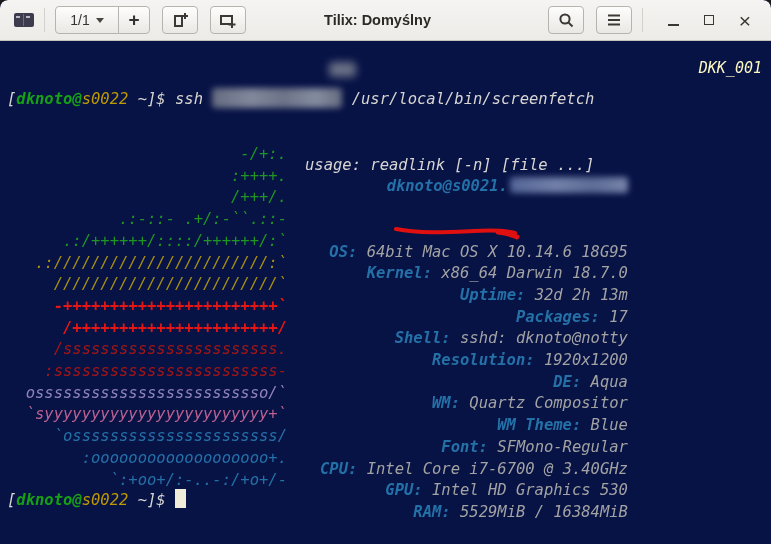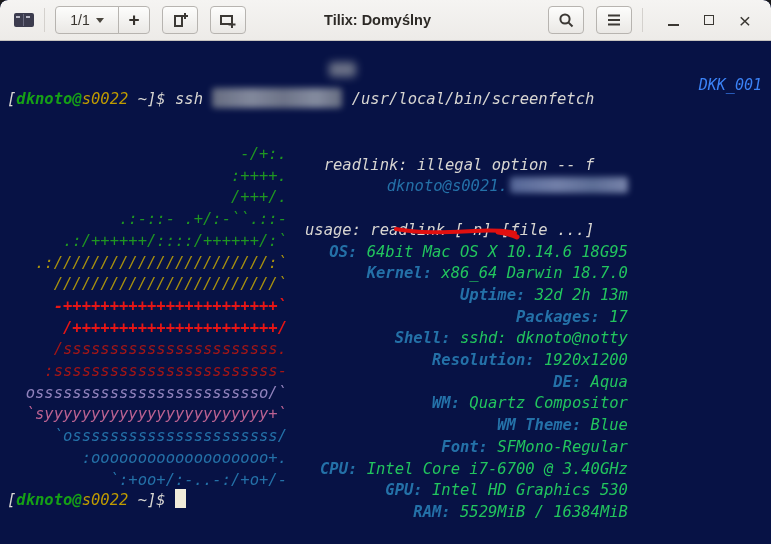--- a/index.html
+++ b/index.html
@@ -61,29 +61,29 @@
   }
   .blur-blob{
     position:absolute;left:329px;top:21px;width:27px;height:15px;
     background:#767c8e;border-radius:4px;filter:blur(4px);opacity:.9;
   }
   .blur-host{
     display:inline-block;width:118px;height:16px;vertical-align:-2px;margin-left:2px;
     background:linear-gradient(90deg,#5d6fa0,#7e8cb4 40%,#66779f 70%,#8591b6);
     border-radius:3px;filter:blur(3px);opacity:.9;
   }
-  .watermark{position:absolute;right:9px;top:34px;color:#3b82f6;font-size:15px;}
+  .watermark{position:absolute;right:9px;top:17px;color:#fef9c3;font-size:15px;}
   #ascii-art{left:7px;top:103px;}
   .art-line{white-space:pre;}
   .art-line.bold{font-weight:bold;}
   #sysinfo{left:320px;top:92px;}
-  .host-line{color:#2471a8;font-weight:normal;white-space:pre;}
+  .host-line{color:#2471a8;font-weight:bold;white-space:pre;}
   .info-row{white-space:pre;}
   .info-label{color:#2471a8;font-weight:bold;margin-top:15px;}
-  .info-value{color:#22c55e;}
+  .info-value{color:#a3a3a3;}
   .uptime-underline{position:absolute;left:390px;top:183px;pointer-events:none;}
   .bottom-prompt{left:7px;top:448px;}
   .cursor-block{
     display:inline-block;width:11px;height:19px;background:#f1ecda;
     vertical-align:-3px;margin-left:9px;
   }
 </style>
 </head>
 <body>
 
@@ -140,21 +140,20 @@
       <button class="winctl">
         <span class="close-glyph">×</span>
       </button>
     </div>
   </div>
 
   <div class="terminal">
 
     <div class="term-abs top-lines">
       <div><span class="p-open">[</span><span class="p-user">dknoto</span><span class="p-at">@</span><span class="p-host">s0022</span><span class="p-close"> ~]$</span><span> ssh </span><span class="blur-ip"></span><span> /usr/local/bin/screenfetch</span></div>
-      <div>readlink: illegal option -- f</div>
       <div>usage: readlink [-n] [file ...]</div>
     </div>
     <span class="blur-blob"></span>
 
     <div class="watermark">DKK_001</div>
 
     <div class="term-abs" id="ascii-art"><div class="art-line" style="color: rgb(31, 150, 34);">                 -/+:.</div><div class="art-line" style="color: rgb(31, 150, 34);">                :++++.</div><div class="art-line" style="color: rgb(31, 150, 34);">               /+++/.</div><div class="art-line" style="color: rgb(31, 150, 34);">       .:-::- .+/:-``.::-</div><div class="art-line" style="color: rgb(31, 150, 34);">    .:/++++++/::::/++++++/:`</div><div class="art-line" style="color: rgb(169, 146, 14);">  .:///////////////////////:`</div><div class="art-line" style="color: rgb(169, 146, 14);">  ////////////////////////`</div><div class="art-line bold" style="color: rgb(229, 22, 22);"> -+++++++++++++++++++++++`</div><div class="art-line bold" style="color: rgb(229, 22, 22);"> /++++++++++++++++++++++/</div><div class="art-line" style="color: rgb(163, 22, 22);"> /sssssssssssssssssssssss.</div><div class="art-line" style="color: rgb(163, 22, 22);"> :ssssssssssssssssssssssss-</div><div class="art-line" style="color: rgb(145, 131, 189);">  osssssssssssssssssssssssso/`</div><div class="art-line" style="color: rgb(187, 98, 146);">  `syyyyyyyyyyyyyyyyyyyyyyyy+`</div><div class="art-line" style="color: rgb(36, 113, 168);">   `ossssssssssssssssssssss/</div><div class="art-line" style="color: rgb(36, 113, 168);">     :ooooooooooooooooooo+.</div><div class="art-line" style="color: rgb(36, 113, 168);">      `:+oo+/:-..-:/+o+/-</div></div>
 
     <div class="term-abs" id="sysinfo">
       <div class="host-line"><span>dknoto@s0021.</span><span class="blur-host"></span></div>

